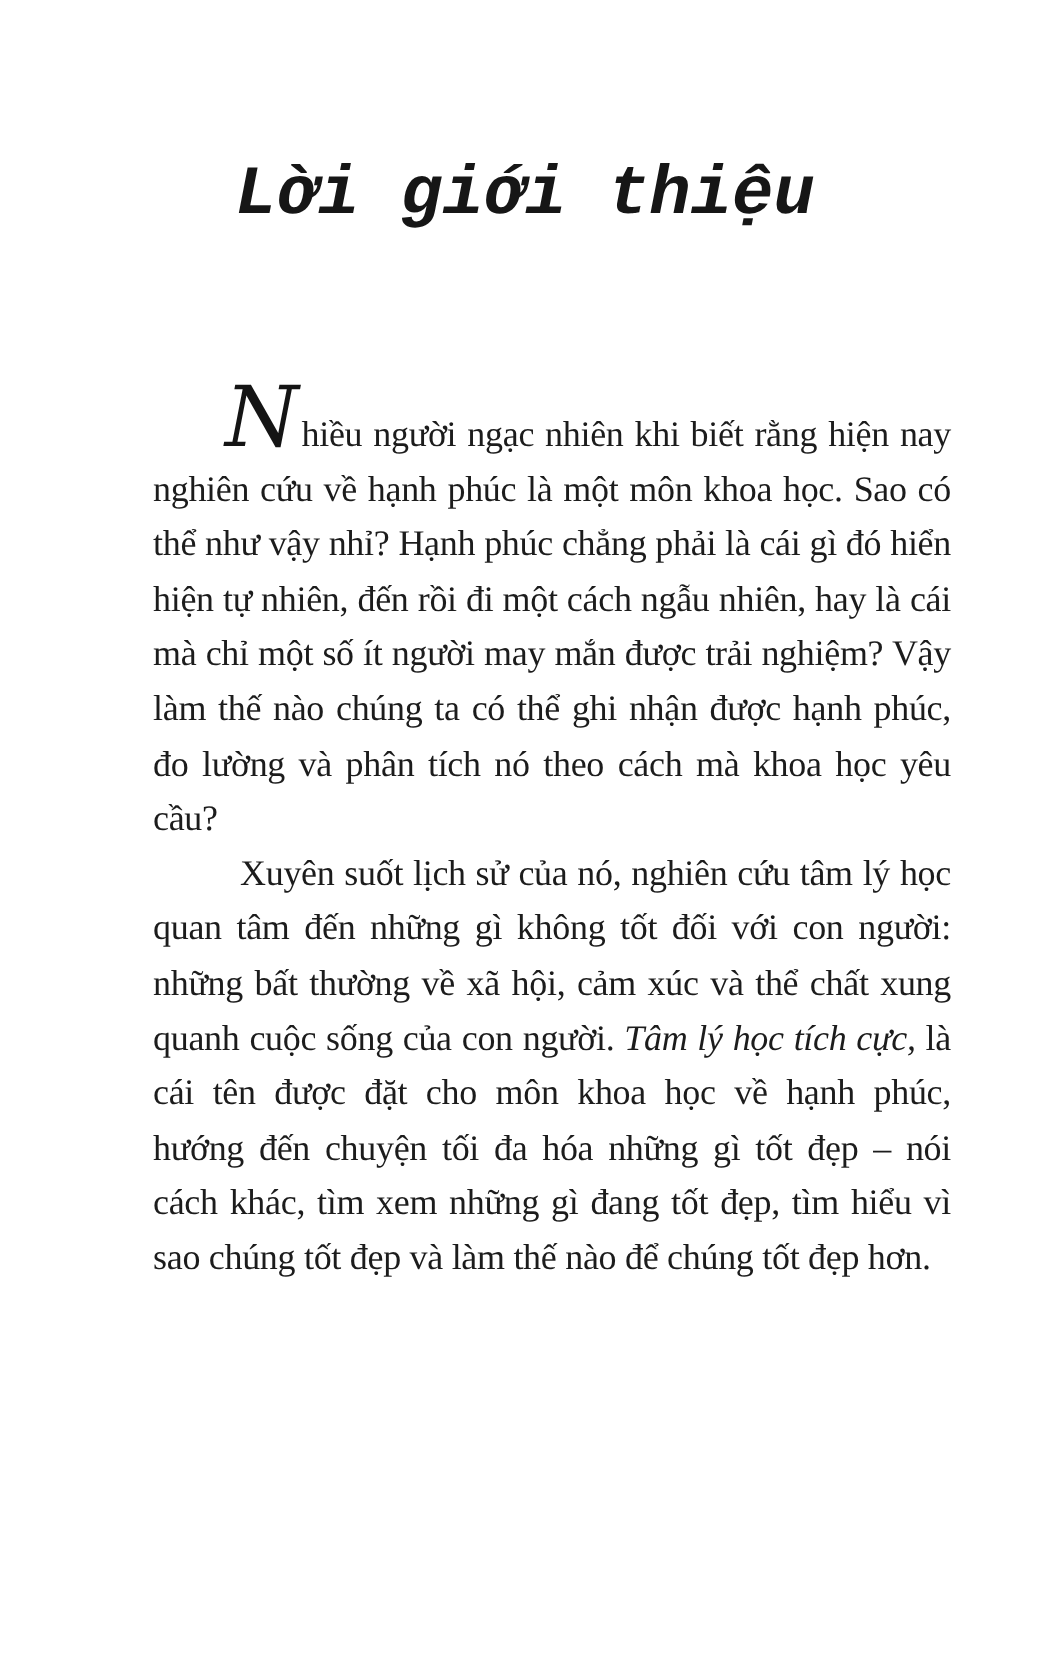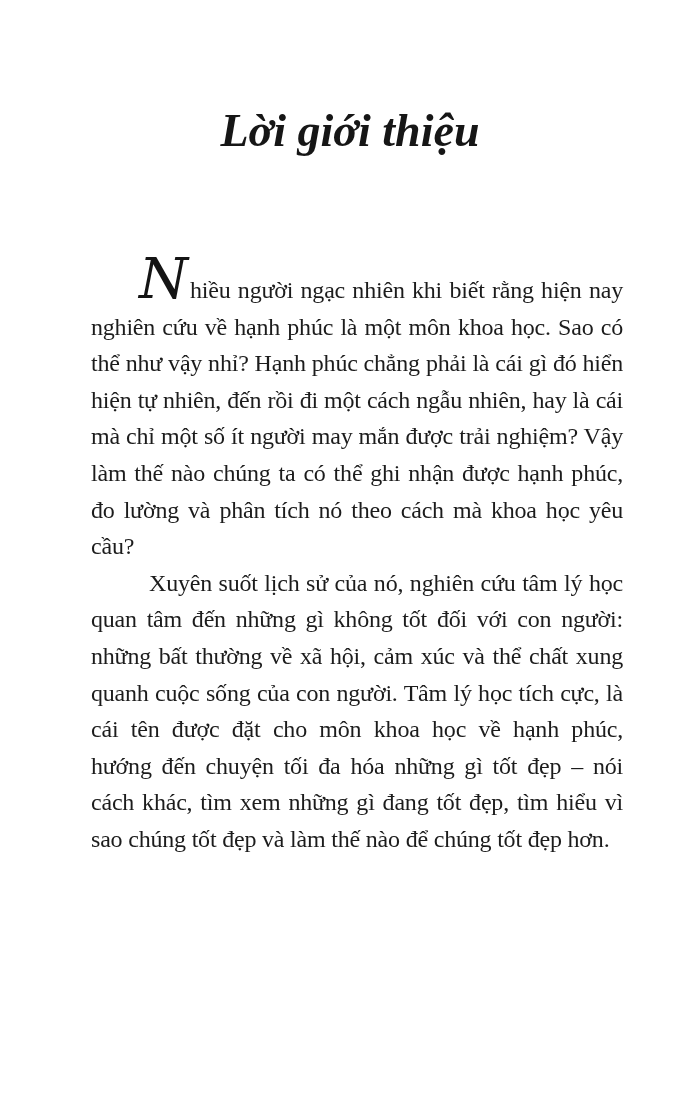--- a/index.html
+++ b/index.html
@@ -17,30 +17,30 @@
     font-family: "Liberation Serif", serif;
     overflow: hidden;
   }
   .chapter-title {
     position: absolute;
     top: 104px;
     left: 0;
     width: 100%;
     margin: 0;
     text-align: center;
-    font-family: Liberation Serif, serif;
+    font-family: Liberation Mono, monospace;
     font-style: italic;
     font-weight: 700;
     font-size: 46px;
     letter-spacing: 0px;
     color: #161616;
   }
   .body-block {
     position: absolute;
-    left: 91px;
+    left: 102px;
     top: 272px;
     width: 532px;
     font-size: 24px;
     line-height: 36.6px;
     letter-spacing: -0.2px;
     text-align: justify;
     color: #1c1c1c;
   }
   .para {
     margin: 0;
@@ -54,20 +54,21 @@
     font-style: italic;
     font-weight: 400;
     font-size: 56px;
     line-height: 1px;
     margin-left: 48px;
     margin-right: 2px;
     letter-spacing: 0;
     color: #141414;
   }
   .italic {
+    font-style: italic;
   }
 </style>
 </head>
 <body>
 
 <div class="page">
   <h1 class="chapter-title">Lời giới thiệu</h1>
   <div class="body-block" id="body-container">
       <p class="para"><span class="dropcap">N</span><span>hiều người ngạc nhiên khi biết rằng hiện nay nghiên cứu về hạnh phúc là một môn khoa học. Sao có thể như vậy nhỉ? Hạnh phúc chẳng phải là cái gì đó hiển hiện tự nhiên, đến rồi đi một cách ngẫu nhiên, hay là cái mà chỉ một số ít người may mắn được trải nghiệm? Vậy làm thế nào chúng ta có thể ghi nhận được hạnh phúc, đo lường và phân tích nó theo cách mà khoa học yêu cầu?</span></p>
       <p class="para indent"><span>Xuyên suốt lịch sử của nó, nghiên cứu tâm lý học quan tâm đến những gì không tốt đối với con người: những bất thường về xã hội, cảm xúc và thể chất xung quanh cuộc sống của con người. </span><span class="italic">Tâm lý học tích cực,</span><span> là cái tên được đặt cho môn khoa học về hạnh phúc, hướng đến chuyện tối đa hóa những gì tốt đẹp – nói cách khác, tìm xem những gì đang tốt đẹp, tìm hiểu vì sao chúng tốt đẹp và làm thế nào để chúng tốt đẹp hơn.</span></p>

